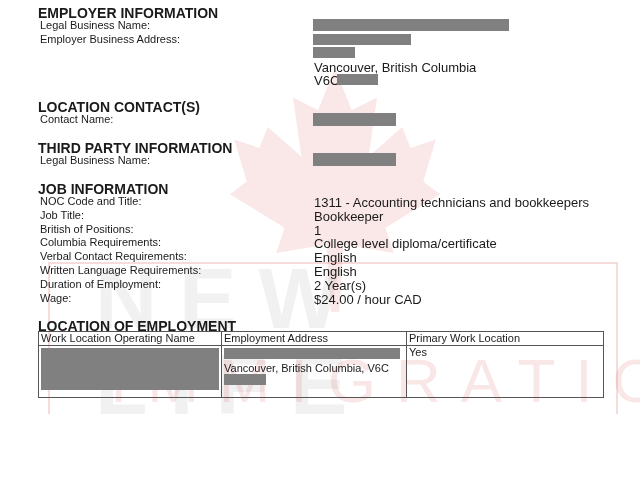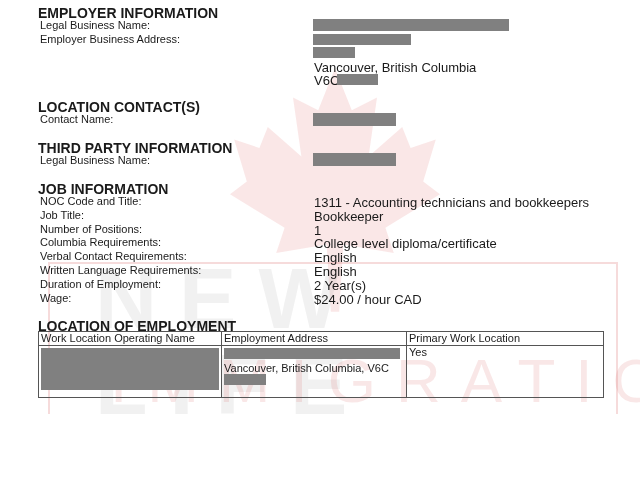--- a/index.html
+++ b/index.html
@@ -48,21 +48,21 @@
 
   <div class="h" style="top:140px">THIRD PARTY INFORMATION</div>
   <div class="lbl" style="top:154px">Legal Business Name:</div>
   <div class="redact" style="left:275px;top:153px;width:83px;height:13px"></div>
 
   <div class="h" style="top:181px">JOB INFORMATION</div>
   <div class="lbl" style="top:195px">NOC Code and Title:</div>
   <div class="val" style="top:195px">1311 - Accounting technicians and bookkeepers</div>
   <div class="lbl" style="top:209px">Job Title:</div>
   <div class="val" style="top:209px">Bookkeeper</div>
-  <div class="lbl" style="top:223px">Number of Positions:</div>
+  <div class="lbl" style="top:223px">British of Positions:</div>
   <div class="val" style="top:223px">1</div>
   <div class="lbl" style="top:236px">Columbia Requirements:</div>
   <div class="val" style="top:236px">College level diploma/certificate</div>
   <div class="lbl" style="top:250px">Verbal Contact Requirements:</div>
   <div class="val" style="top:250px">English</div>
   <div class="lbl" style="top:264px">Written Language Requirements:</div>
   <div class="val" style="top:264px">English</div>
   <div class="lbl" style="top:278px">Duration of Employment:</div>
   <div class="val" style="top:278px">2 Year(s)</div>
   <div class="lbl" style="top:292px">Wage:</div>

